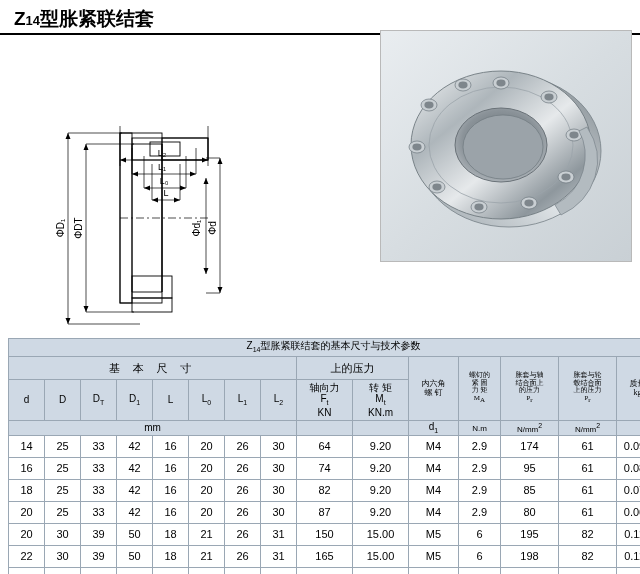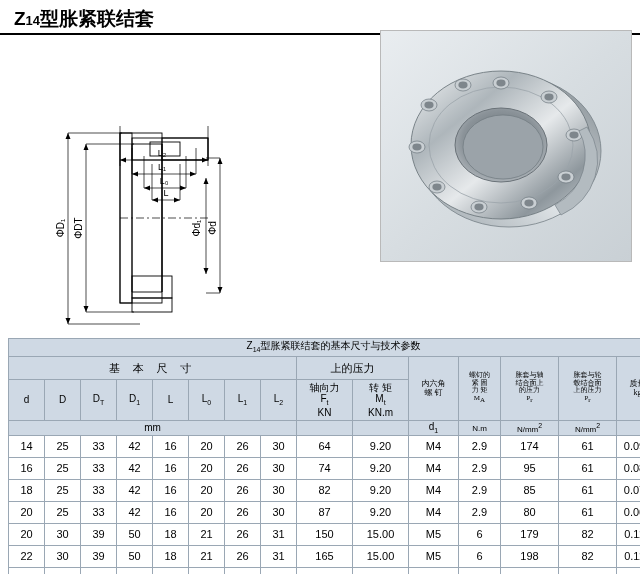--- a/index.html
+++ b/index.html
@@ -464,21 +464,21 @@
           <td>39</td>
           <td>50</td>
           <td>18</td>
           <td>21</td>
           <td>26</td>
           <td>31</td>
           <td>150</td>
           <td>15.00</td>
           <td>M5</td>
           <td>6</td>
-          <td>179</td>
+          <td>195</td>
           <td>82</td>
           <td>0.113</td>
         </tr>
         <tr>
           <td>22</td>
           <td>30</td>
           <td>39</td>
           <td>50</td>
           <td>18</td>
           <td>21</td>

